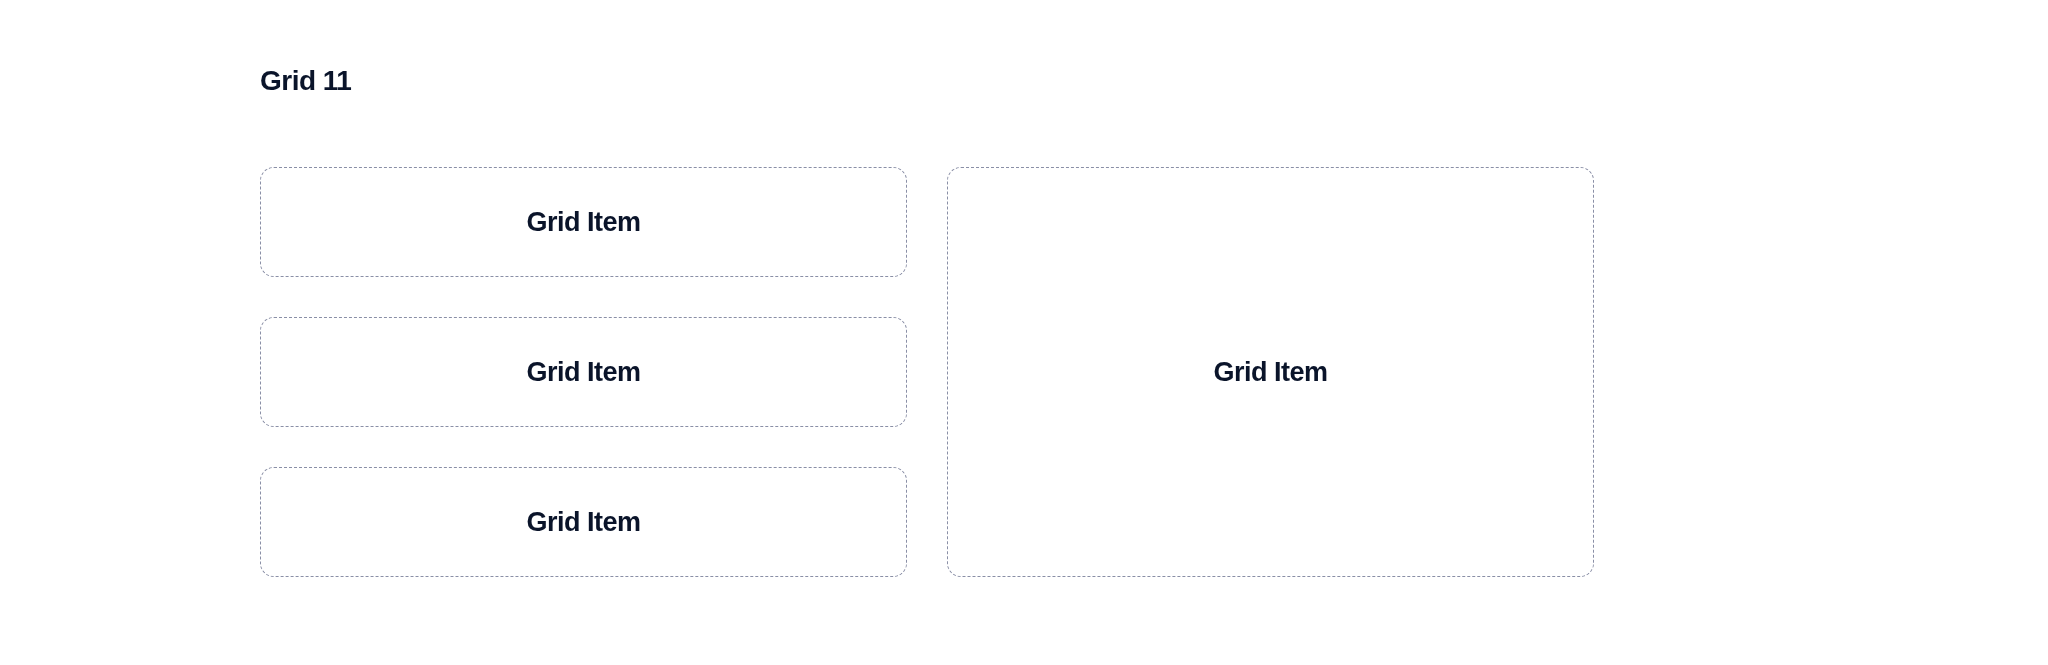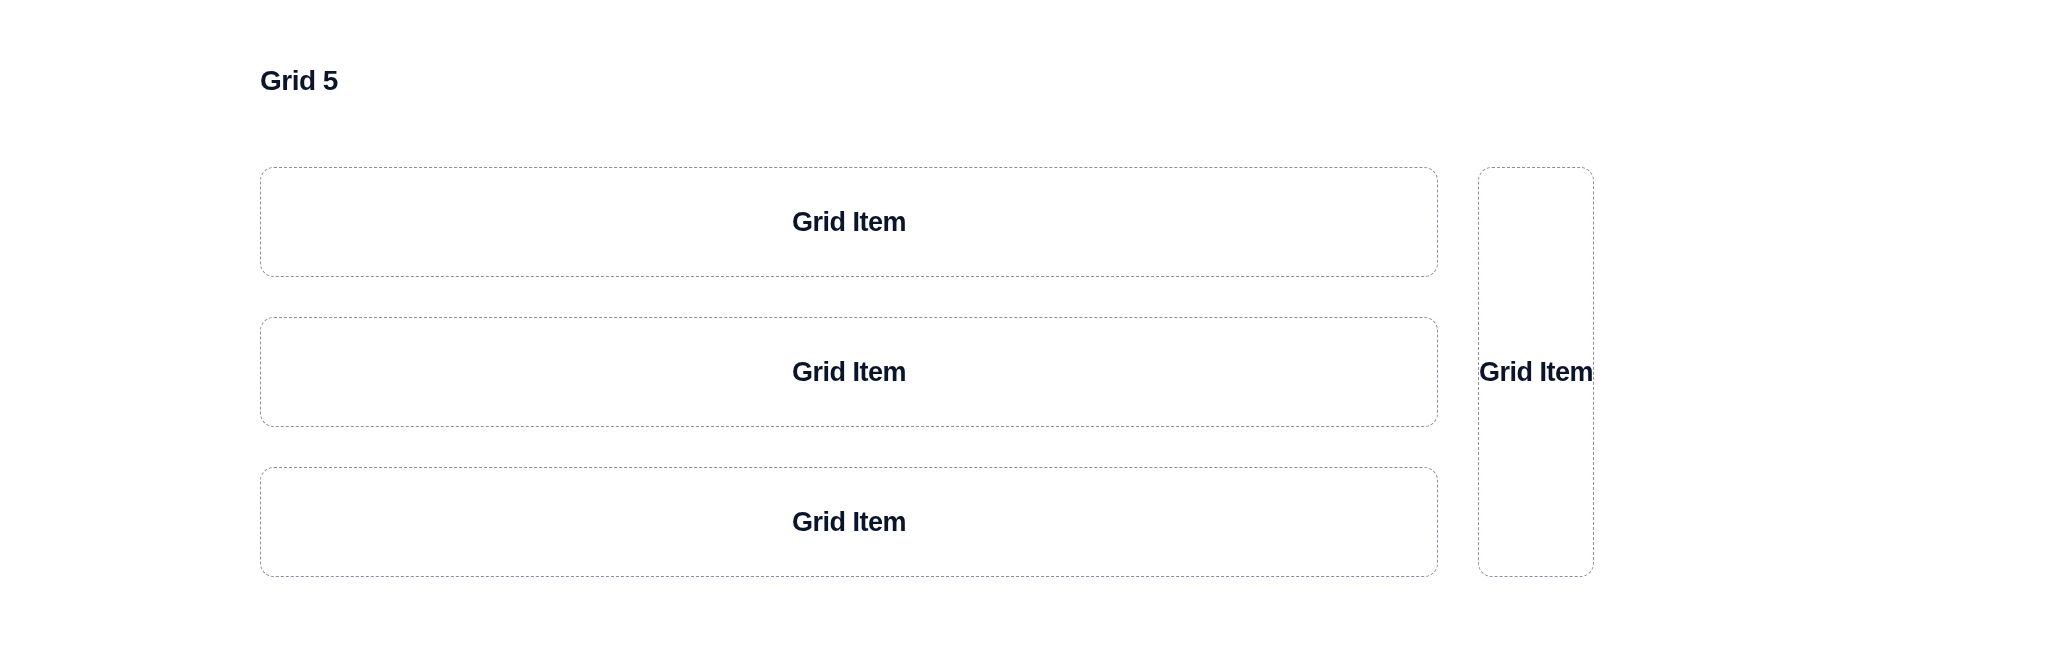--- a/index.html
+++ b/index.html
@@ -22,21 +22,21 @@
     }
     .heading {
       font-size: 28px;
       font-weight: 700;
       color: #0a142a;
       letter-spacing: -0.5px;
       margin-bottom: 70px;
     }
     .grid {
       display: grid;
-      grid-template-columns: 1fr;
+      grid-template-columns: 1fr 1fr;
       grid-template-rows: repeat(3, auto);
       column-gap: 40px;
       row-gap: 40px;
     }
     .grid-item {
       border: 1.5px dashed #8a8fa6;
       border-radius: 14px;
       display: flex;
       align-items: center;
       justify-content: center;
@@ -53,21 +53,21 @@
       font-size: 27px;
       font-weight: 700;
       color: #0a142a;
       letter-spacing: -0.5px;
     }
   </style>
 </head>
 <body>
 
 <div class="container">
-  <h2 class="heading">Grid 5</h2>
+  <h2 class="heading">Grid 11</h2>
   <div class="grid">
     <div class="grid-item small" style="grid-column:1;grid-row:1;">
       <span class="item-label">Grid Item</span>
     </div>
     <div class="grid-item small" style="grid-column:1;grid-row:2;">
       <span class="item-label">Grid Item</span>
     </div>
     <div class="grid-item small" style="grid-column:1;grid-row:3;">
       <span class="item-label">Grid Item</span>
     </div>

